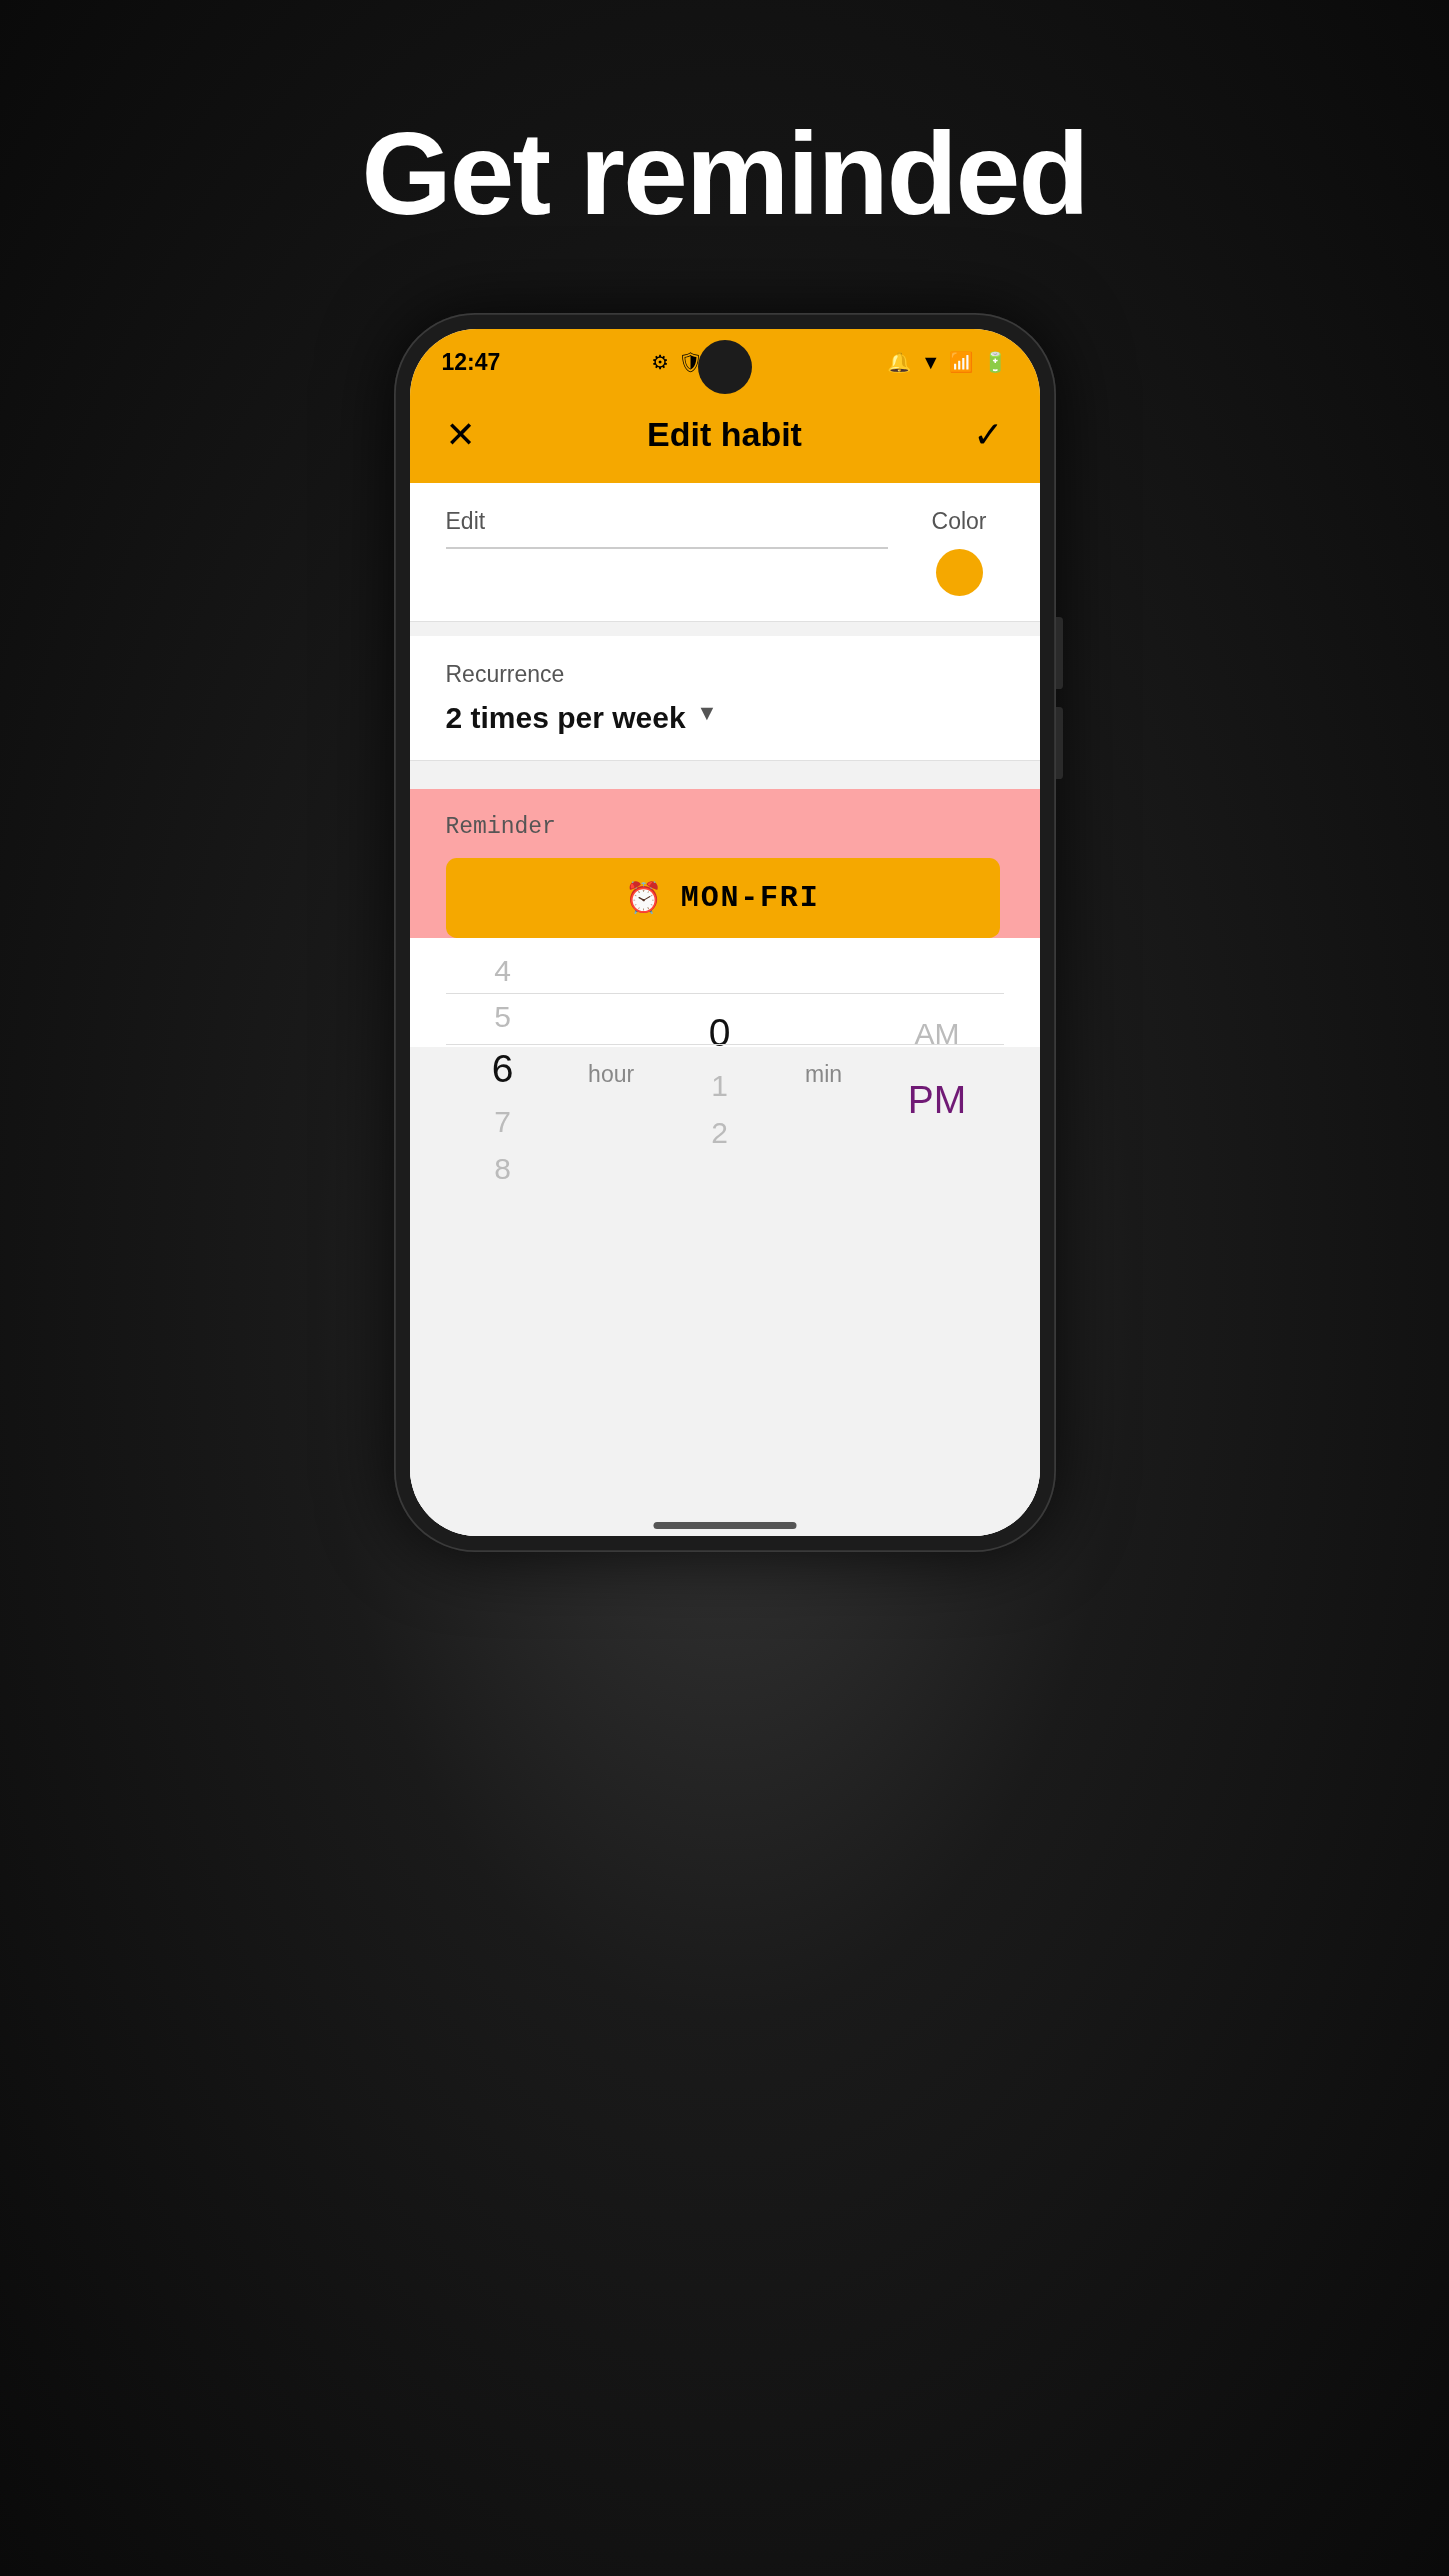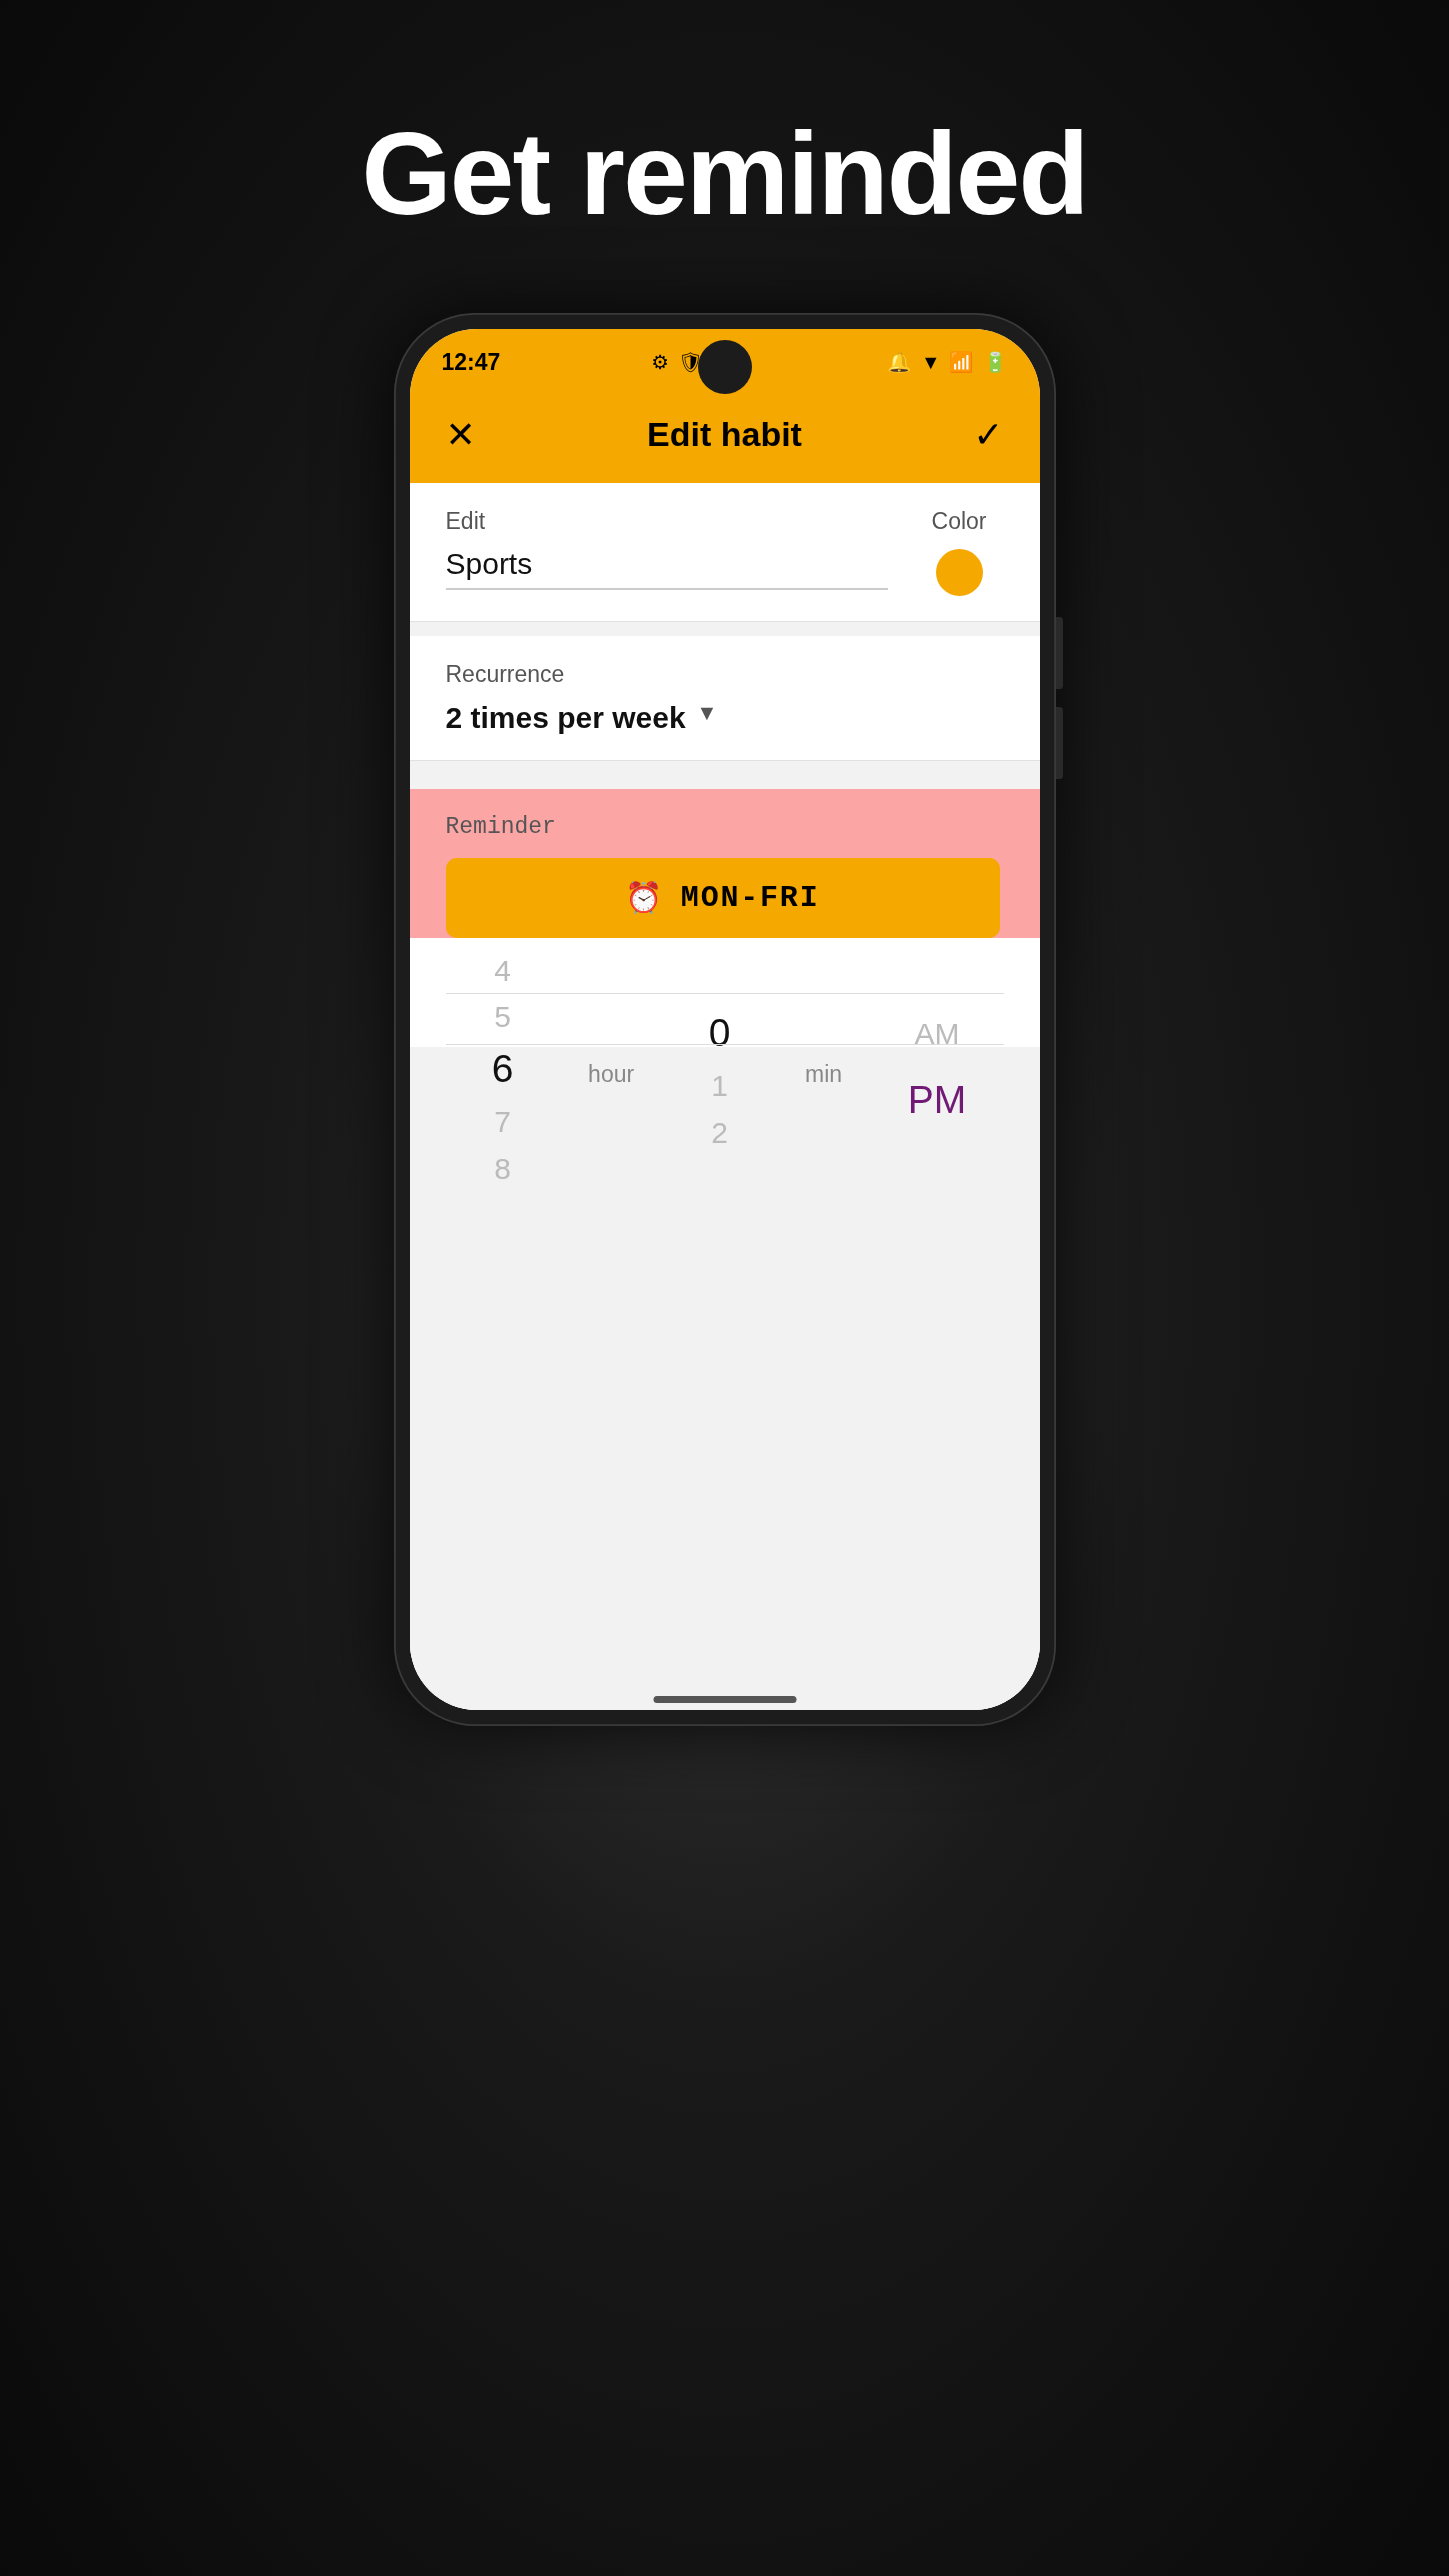--- a/index.html
+++ b/index.html
@@ -20,21 +20,21 @@
       font-size: 116px;
       font-weight: 800;
       margin-top: 107px;
       margin-bottom: 72px;
       letter-spacing: -1.8px;
     }
 
     
     .phone-shell {
       width: 662px;
-      height: 1413px;
+      height: 1239px;
       background: #1c1c1c;
       border-radius: 81px;
       padding: 16px;
       box-shadow: 0 0 72px rgba(0,0,0,0.8), inset 0 0 0 1.8px #3a3a3a;
       position: relative;
     }
 
     .phone-inner {
       width: 100%;
       height: 100%;
@@ -336,21 +336,20 @@
       <span class="header-title">Edit habit</span>
       <span class="header-check">✓</span>
     </div>
 
     <div class="app-content">
 
       <div class="section-card">
         <div class="name-row">
           <div class="name-input-area">
             <div class="section-label">Edit</div>
-            <div class="name-value">Sports</div>
             <div class="name-underline"></div>
           </div>
           <div class="color-section">
             <div class="color-label">Color</div>
             <div class="color-dot"></div>
           </div>
         </div>
       </div>
 
       <div class="section-divider"></div>

